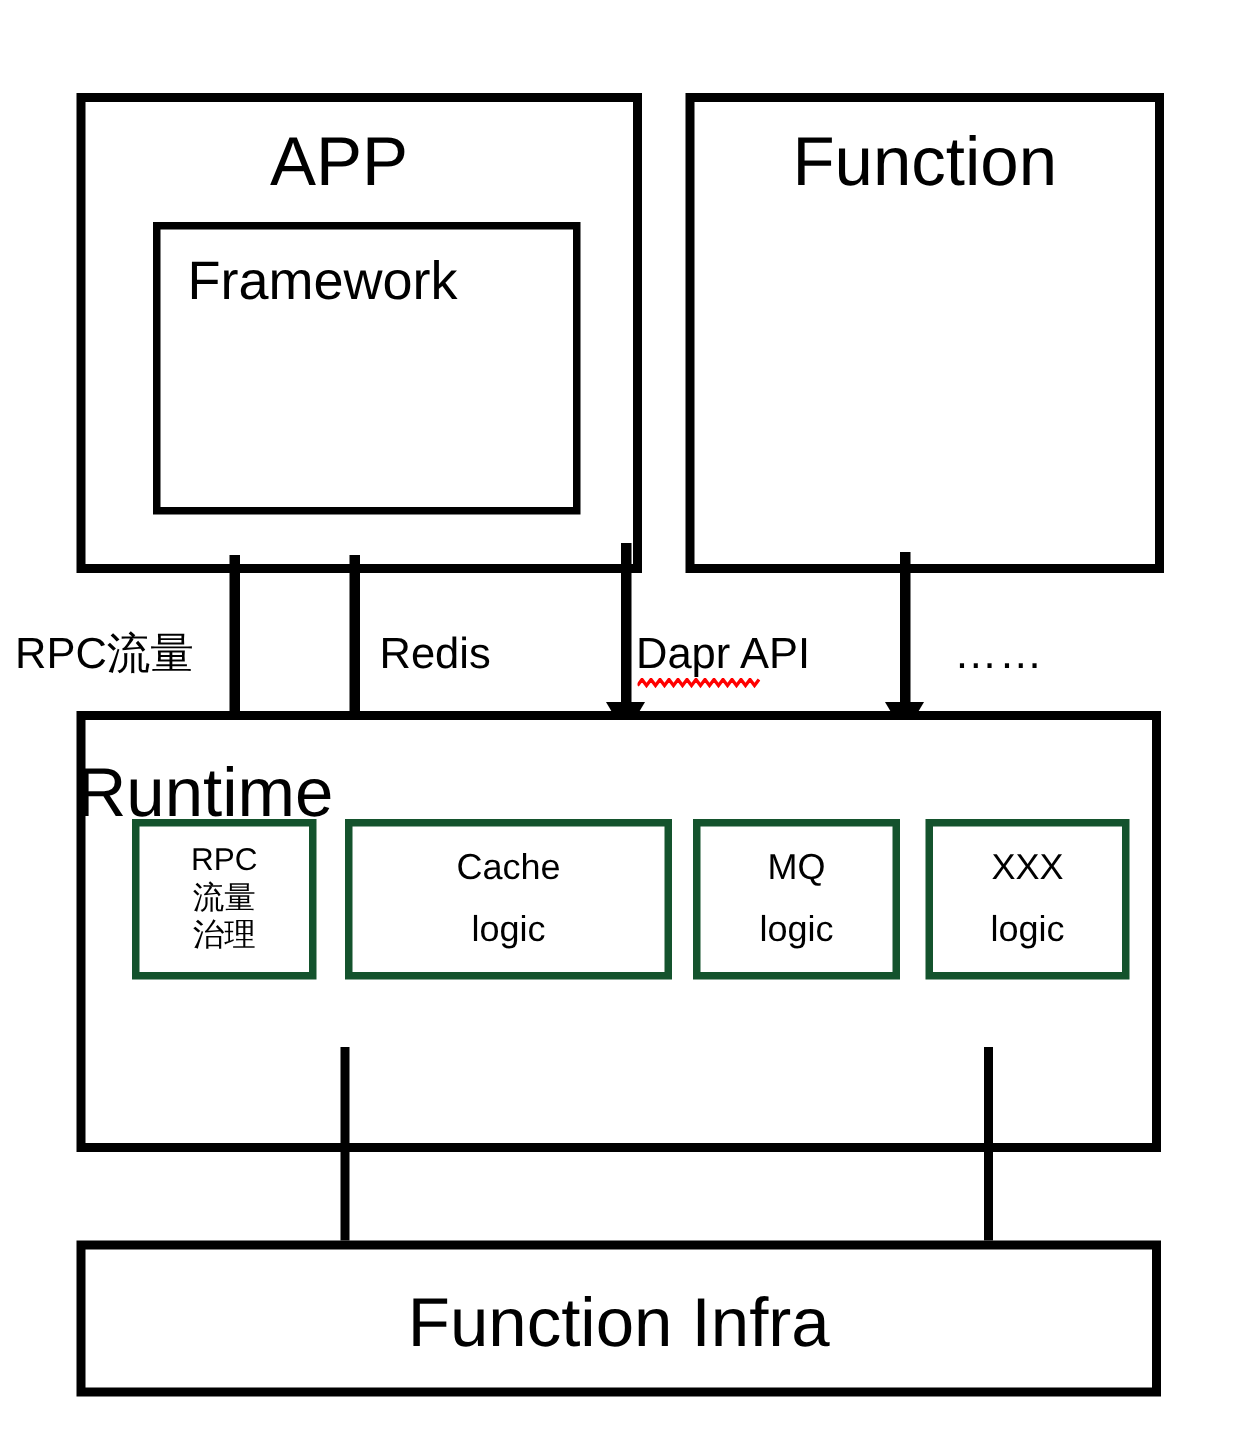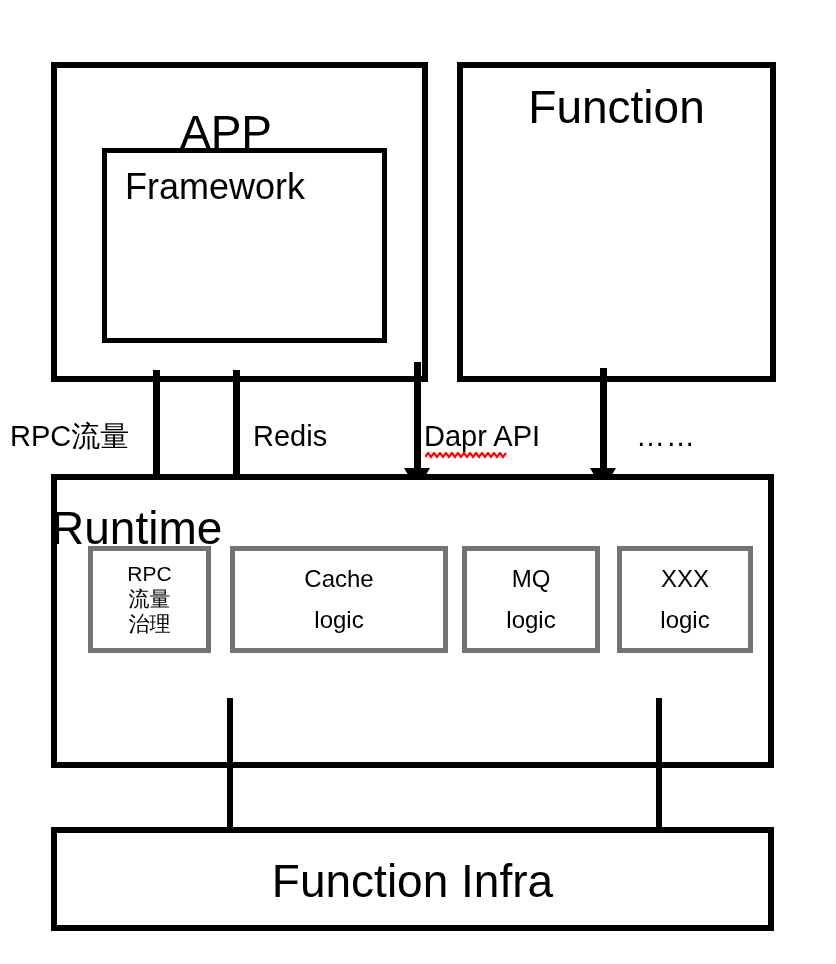--- a/index.html
+++ b/index.html
@@ -21,21 +21,21 @@
 
   
   .box {
     position: absolute;
     border: 6px solid #000000;
     background: #ffffff;
     box-sizing: border-box;
   }
   .subbox {
     position: absolute;
-    border: 5px solid #737373;
+    border: 5px solid #14532d;
     background: #ffffff;
     box-sizing: border-box;
     display: flex;
     flex-direction: column;
     align-items: center;
     justify-content: center;
     line-height: 1.18;
   }
 
   
@@ -91,21 +91,21 @@
     border-right-width: 11px;
     border-top-width: 20px;
   }
 </style>
 </head>
 <body>
 
 <div id="canvas">
 
   <div class="box" style="left:51px; top:62px; width:377px; height:320px;"></div>
-  <div class="label title-app" style="left:51px; top:82px; width:350px; text-align:center;margin-top:25px;">APP</div>
+  <div class="label title-app" style="left:51px; top:82px; width:350px; text-align:center;">APP</div>
 
   <div class="box" style="left:102px; top:148px; width:285px; height:195px; border-width:5px;"></div>
   <div class="label title-framework" style="left:102px; top:167px; width:226px; text-align:center;">Framework</div>
 
   <div class="box" style="left:457px; top:62px; width:319px; height:320px;"></div>
   <div class="label title-function" style="left:457px; top:82px; width:319px; text-align:center;">Function</div>
 
   <div class="arrow" style="left:146px; top:370px; width:20px; height:135px;">
     <div class="shaft" style="height:113px;"></div>
     <div class="head"></div>

